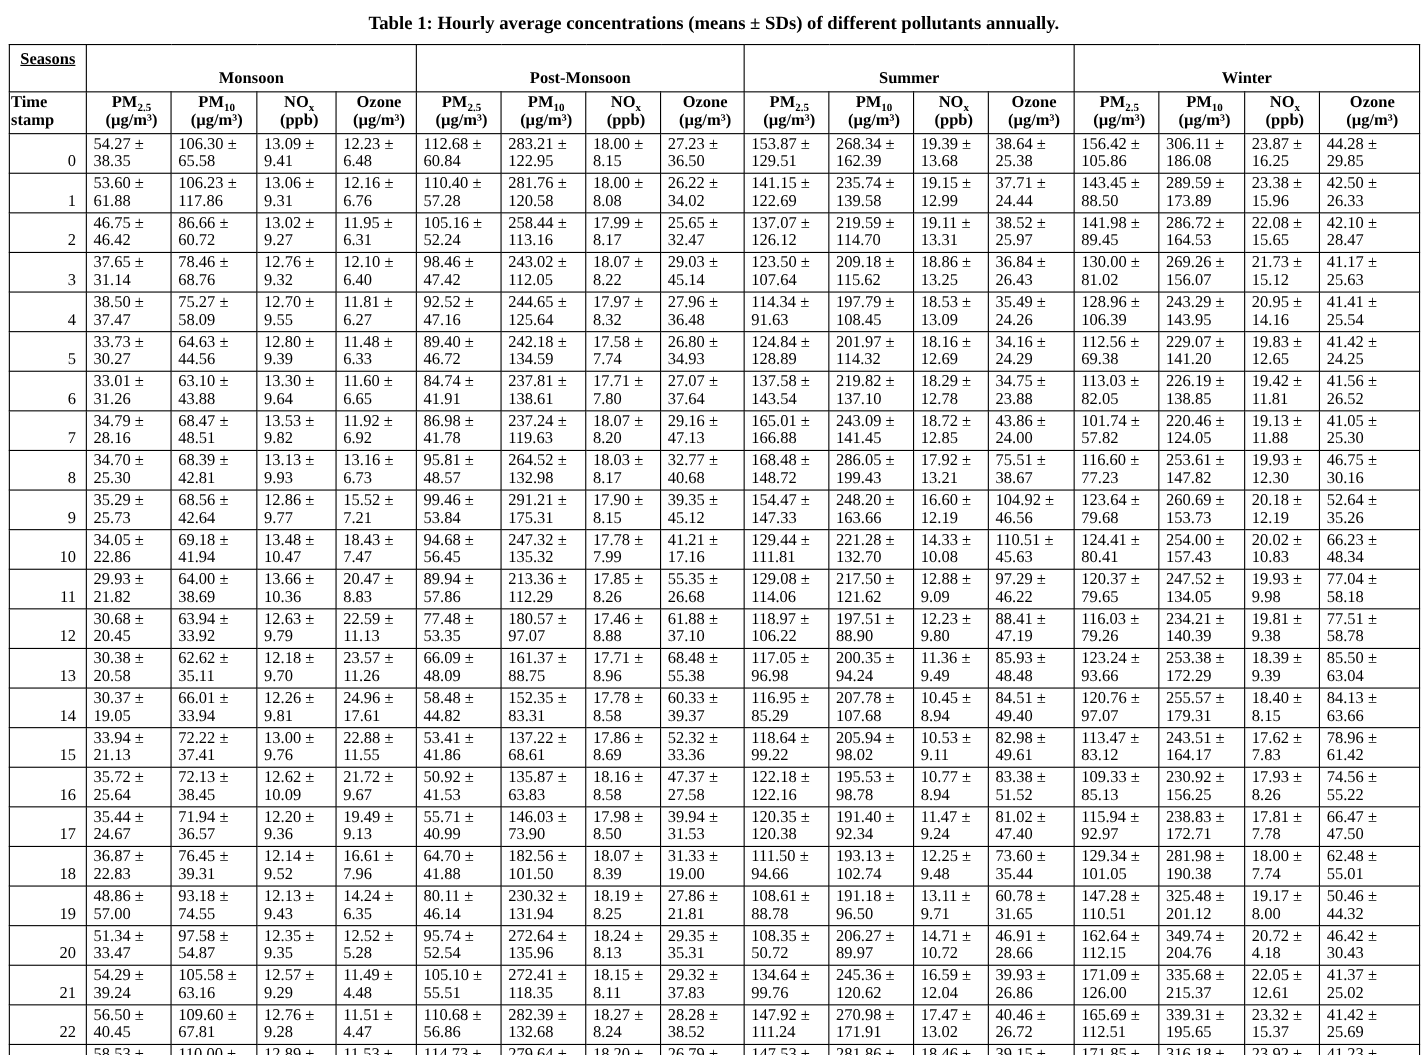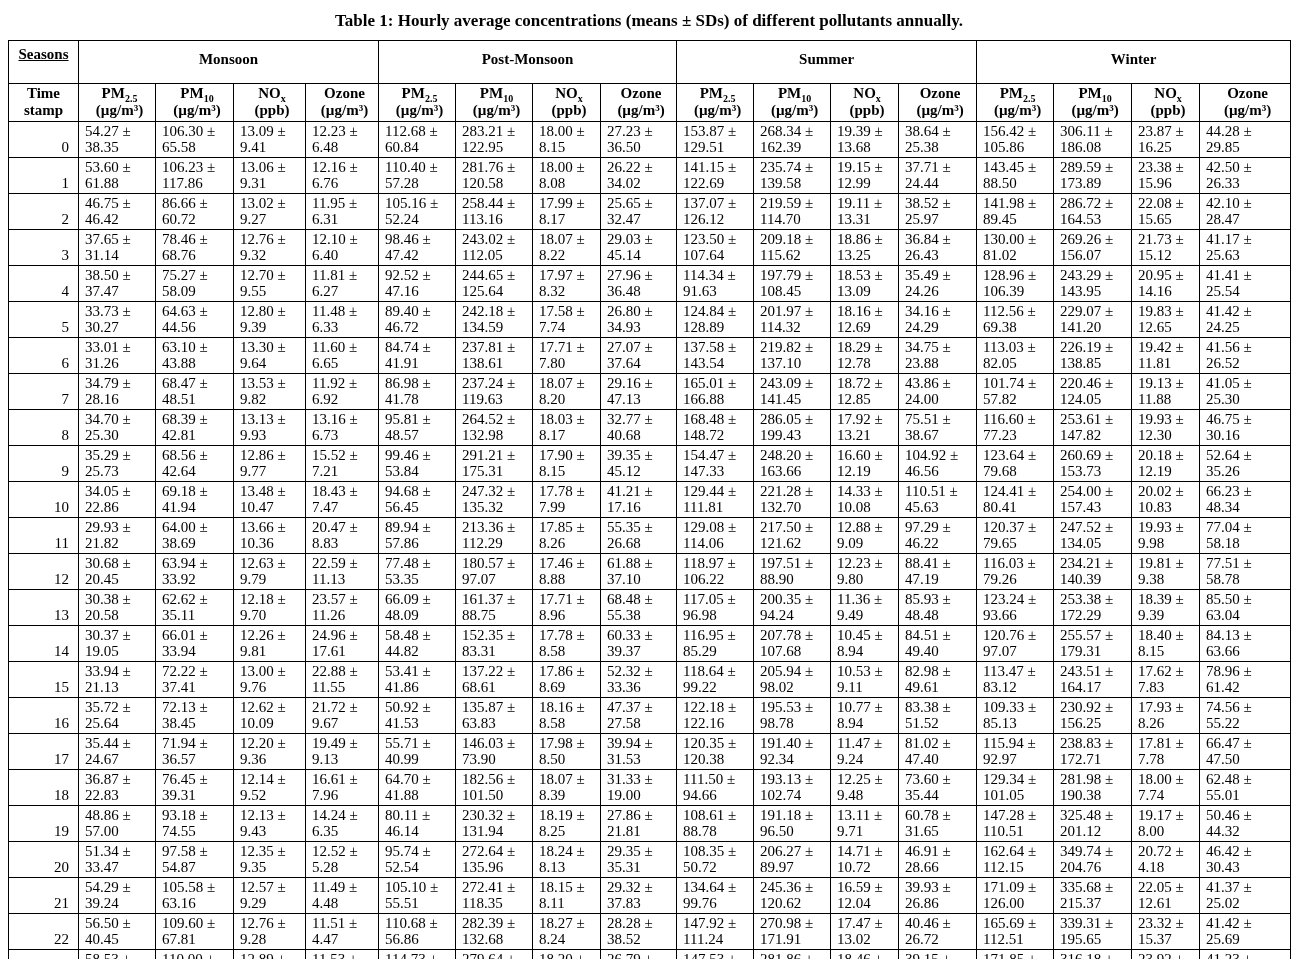--- a/index.html
+++ b/index.html
@@ -39,25 +39,25 @@
   .corner-th {
     text-align: center;
     vertical-align: top;
     padding-top: 5px;
     height: 36px;
     text-decoration: underline;
   }
   .season-th {
     text-align: center;
     vertical-align: bottom;
-    padding-bottom: 15px;
+    padding-bottom: 3px;
     margin-top: 45px;
   }
   .time-th {
-    text-align: center;
+    text-align: left;
     vertical-align: top;
     line-height: 17px;
     padding-top: 1px;
     height: 35px;
   }
   .pol-th {
     text-align: center;
     vertical-align: top;
     line-height: 17px;
     padding: 1px 2px 1px 7px;

